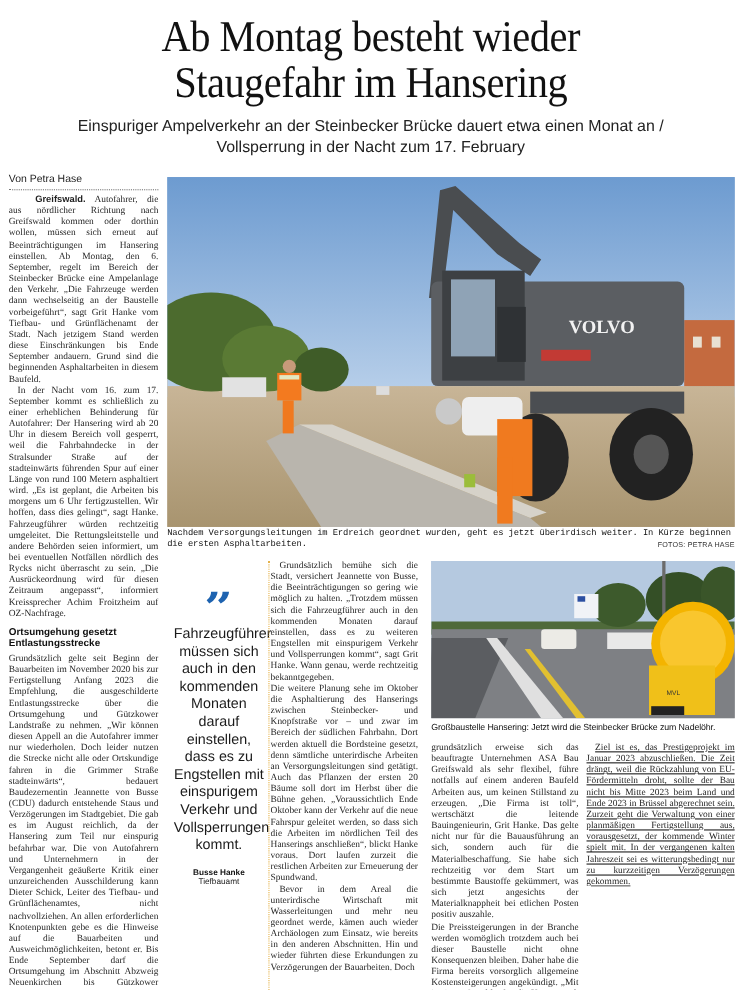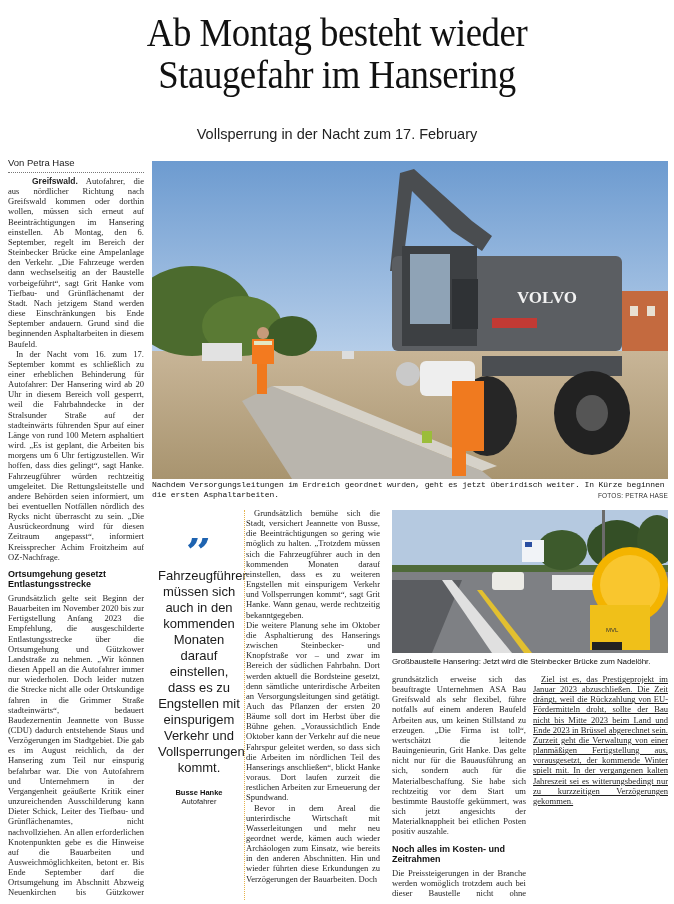--- a/index.html
+++ b/index.html
@@ -82,21 +82,21 @@
   </style>
 </head>
 <body>
 
 <h1 class="headline">
   <span>Ab Montag besteht wieder</span><br>
   <span>Staugefahr im Hansering</span>
 </h1>
 
 <div class="subline">
-  <br>
+  <span>Einspuriger Ampelverkehr an der Steinbecker Brücke dauert etwa einen Monat an /</span><br>
   <span>Vollsperrung in der Nacht zum 17. February</span>
 </div>
 
 <div class="byline">Von Petra Hase</div>
 
 <div class="col" id="col1" style="max-height: 724px; overflow: hidden;">
   <p><span class="lead">Greifswald.</span> <span>Autofahrer, die aus nördlicher Richtung nach Greifswald kommen oder dorthin wollen, müssen sich erneut auf Beeinträchtigungen im Hansering einstellen. Ab Montag, den 6. September, regelt im Bereich der Steinbecker Brücke eine Ampelanlage den Verkehr. „Die Fahrzeuge werden dann wechselseitig an der Baustelle vorbeigeführt“, sagt Grit Hanke vom Tiefbau- und Grünflächenamt der Stadt. Nach jetzigem Stand werden diese Einschränkungen bis Ende September andauern. Grund sind die beginnenden Asphaltarbeiten in diesem Baufeld.</span></p>
   <p class="indent">In der Nacht vom 16. zum 17. September kommt es schließlich zu einer erheblichen Behinderung für Autofahrer: Der Hansering wird ab 20 Uhr in diesem Bereich voll gesperrt, weil die Fahrbahndecke in der Stralsunder Straße auf der stadteinwärts führenden Spur auf einer Länge von rund 100 Metern asphaltiert wird. „Es ist geplant, die Arbeiten bis morgens um 6 Uhr fertigzustellen. Wir hoffen, dass dies gelingt“, sagt Hanke. Fahrzeugführer würden rechtzeitig umgeleitet. Die Rettungsleitstelle und andere Behörden seien informiert, um bei eventuellen Notfällen nördlich des Rycks nicht überrascht zu sein. „Die Ausrückeordnung wird für diesen Zeitraum angepasst“, informiert Kreissprecher Achim Froitzheim auf OZ-Nachfrage.</p>
   <h3>Ortsumgehung gesetzt Entlastungsstrecke</h3>
   <p>Grundsätzlich gelte seit Beginn der Bauarbeiten im November 2020 bis zur Fertigstellung Anfang 2023 die Empfehlung, die ausgeschilderte Entlastungsstrecke über die Ortsumgehung und Gützkower Landstraße zu nehmen. „Wir können diesen Appell an die Autofahrer immer nur wiederholen. Doch leider nutzen die Strecke nicht alle oder Ortskundige fahren in die Grimmer Straße stadteinwärts“, bedauert Baudezernentin Jeannette von Busse (CDU) dadurch entstehende Staus und Verzögerungen im Stadtgebiet. Die gab es im August reichlich, da der Hansering zum Teil nur einspurig befahrbar war. Die von Autofahrern und Unternehmern in der Vergangenheit geäußerte Kritik einer unzureichenden Ausschilderung kann Dieter Schick, Leiter des Tiefbau- und Grünflächenamtes, nicht nachvollziehen. An allen erforderlichen Knotenpunkten gebe es die Hinweise auf die Bauarbeiten und Ausweichmöglichkeiten, betont er. Bis Ende September darf die Ortsumgehung im Abschnitt Abzweig Neuenkirchen bis Gützkower Landstraße auch von langsam fahrenden Fahrzeugen (weniger als 60 km/h) genutzt werden, auf Kraftfahrstraßen ansonsten nicht erlaubt.</p>
@@ -160,21 +160,21 @@
   </svg>
 </div>
 
 <div class="caption1">Nachdem Versorgungsleitungen im Erdreich geordnet wurden, geht es jetzt überirdisch weiter. In Kürze beginnen die ersten Asphaltarbeiten.</div>
 <div class="credit">FOTOS: PETRA HASE</div>
 
 <div class="quote-box">
   <div class="quote-mark">”</div>
   <div class="quote-text">Fahrzeugführer müssen sich auch in den kommenden Monaten darauf einstellen, dass es zu Engstellen mit einspurigem Verkehr und Vollsperrungen kommt.</div>
   <div class="quote-author">Busse Hanke</div>
-  <div class="quote-role">Autofahrer</div>
+  <div class="quote-role">Tiefbauamt</div>
 </div>
 <div class="quote-rule"></div>
 
 <div class="col" id="col2" style="max-height: 392px; overflow: hidden;">
   <p class="indent">Grundsätzlich bemühe sich die Stadt, versichert Jeannette von Busse, die Beeinträchtigungen so gering wie möglich zu halten. „Trotzdem müssen sich die Fahrzeugführer auch in den kommenden Monaten darauf einstellen, dass es zu weiteren Engstellen mit einspurigem Verkehr und Vollsperrungen kommt“, sagt Grit Hanke. Wann genau, werde rechtzeitig bekanntgegeben.</p>
   <p>Die weitere Planung sehe im Oktober die Asphaltierung des Hanserings zwischen Steinbecker- und Knopfstraße vor – und zwar im Bereich der südlichen Fahrbahn. Dort werden aktuell die Bordsteine gesetzt, denn sämtliche unterirdische Arbeiten an Versorgungsleitungen sind getätigt. Auch das Pflanzen der ersten 20 Bäume soll dort im Herbst über die Bühne gehen. „Voraussichtlich Ende Oktober kann der Verkehr auf die neue Fahrspur geleitet werden, so dass sich die Arbeiten im nördlichen Teil des Hanserings anschließen“, blickt Hanke voraus. Dort laufen zurzeit die restlichen Arbeiten zur Erneuerung der Spundwand.</p>
   <p class="indent">Bevor in dem Areal die unterirdische Wirtschaft mit Wasserleitungen und mehr neu geordnet werde, kämen auch wieder Archäologen zum Einsatz, wie bereits in den anderen Abschnitten. Hin und wieder führten diese Erkundungen zu Verzögerungen der Bauarbeiten. Doch</p>
 </div>
 
 <div class="photo2">
@@ -198,19 +198,18 @@
     <circle cx="238" cy="75" r="30" fill="#f9c62e"></circle>
     <rect x="198" y="95" width="60" height="45" fill="#f0c019"></rect>
     <text x="214" y="122" font-family="Liberation Sans, sans-serif" font-size="6" fill="#333">MVL</text>
     <rect x="200" y="132" width="30" height="8" fill="#222"></rect>
   </svg>
 </div>
 <div class="caption2">Großbaustelle Hansering: Jetzt wird die Steinbecker Brücke zum Nadelöhr.</div>
 
 <div class="col" id="col3" style="max-height: 226px; overflow: hidden;">
   <p>grundsätzlich erweise sich das beauftragte Unternehmen ASA Bau Greifswald als sehr flexibel, führe notfalls auf einem anderen Baufeld Arbeiten aus, um keinen Stillstand zu erzeugen. „Die Firma ist toll“, wertschätzt die leitende Bauingenieurin, Grit Hanke. Das gelte nicht nur für die Bauausführung an sich, sondern auch für die Materialbeschaffung. Sie habe sich rechtzeitig vor dem Start um bestimmte Baustoffe gekümmert, was sich jetzt angesichts der Materialknappheit bei etlichen Posten positiv auszahle.</p>
-  <h3>Noch alles im Kosten- und Zeitrahmen</h3>
   <p>Die Preissteigerungen in der Branche werden womöglich trotzdem auch bei dieser Baustelle nicht ohne Konsequenzen bleiben. Daher habe die Firma bereits vorsorglich allgemeine Kostensteigerungen angekündigt. „Mit jetzigem Stand laufen die Kosten noch nicht aus dem Ruder“, sagt Baudezernentin von Busse. Wie sich das entwickle, bleibe offen. Die Baukosten für die Umgestaltung des Hanserings belaufen sich auf rund acht Millionen Euro, das Gros kommt aus Fördertöpfen.</p>
 </div>
 
 <div class="col" id="col4" style="max-height: 226px; overflow: hidden;">
   <p class="indent">Ziel ist es, das Prestigeprojekt im Januar 2023 abzuschließen. Die Zeit drängt, weil die Rückzahlung von EU-Fördermitteln droht, sollte der Bau nicht bis Mitte 2023 beim Land und Ende 2023 in Brüssel abgerechnet sein. Zurzeit geht die Verwaltung von einer planmäßigen Fertigstellung aus, vorausgesetzt, der kommende Winter spielt mit. In der vergangenen kalten Jahreszeit sei es witterungsbedingt nur zu kurzzeitigen Verzögerungen gekommen.</p>
 </div>
 
 </body></html>

